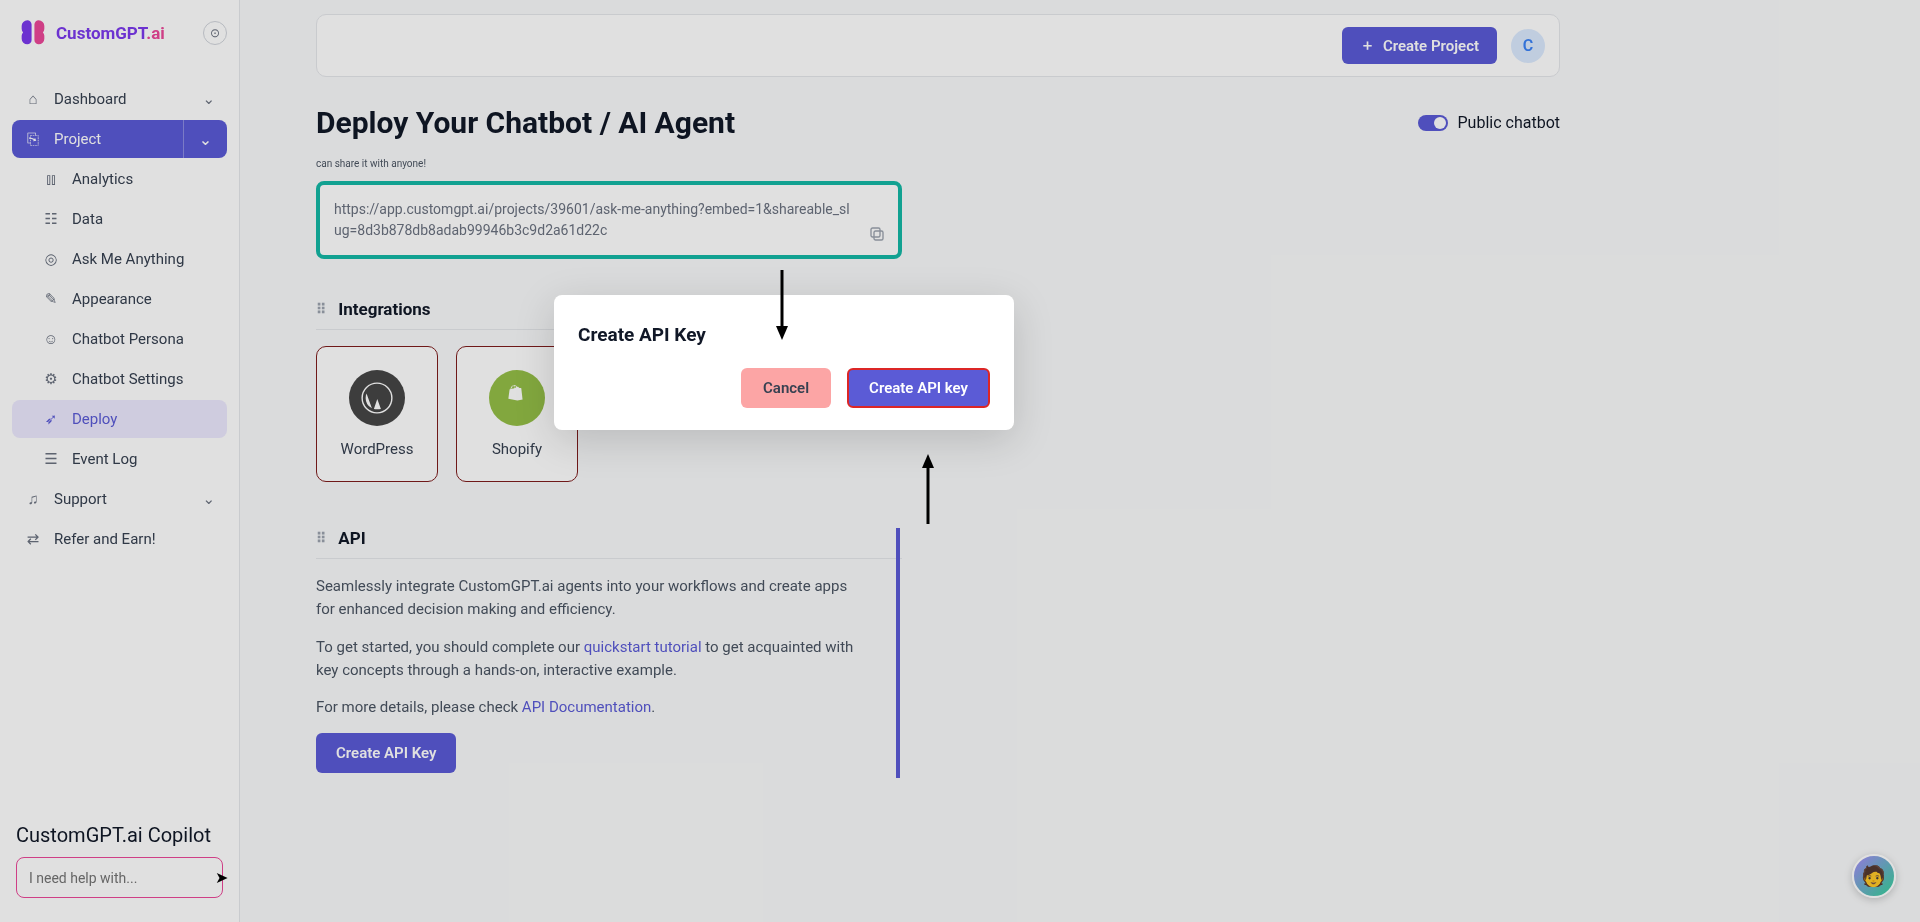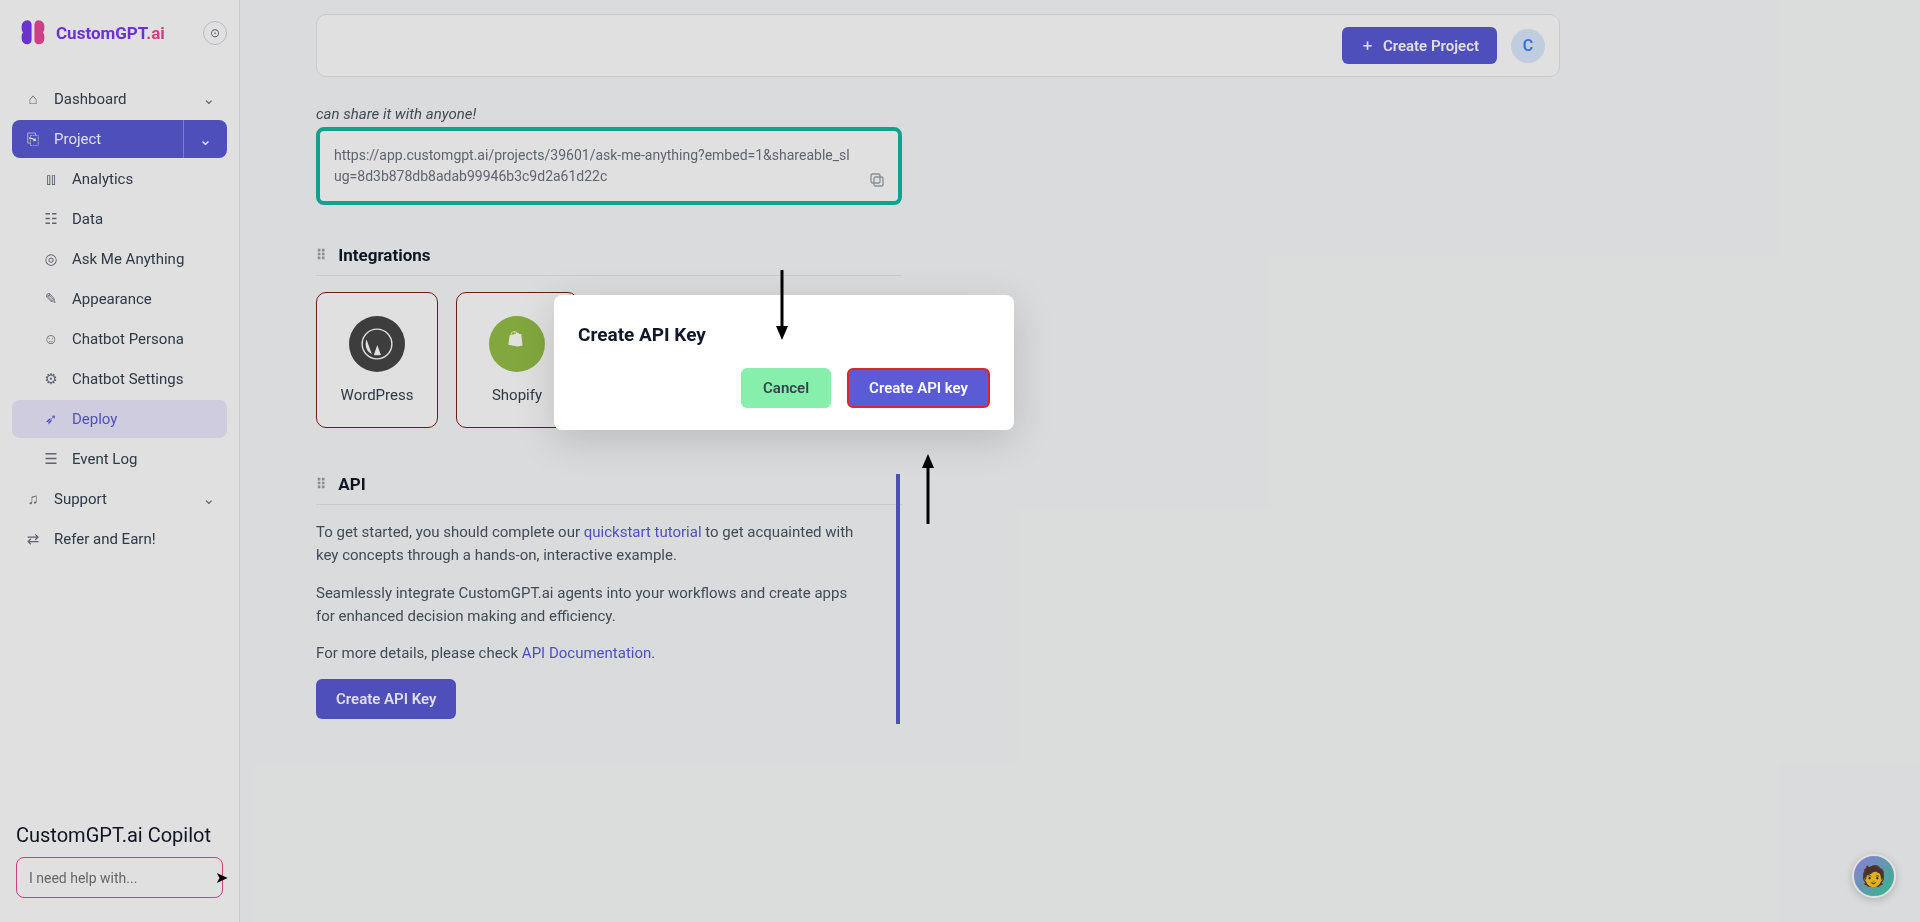--- a/index.html
+++ b/index.html
@@ -33,21 +33,21 @@
 .main { flex:1; padding: 14px 360px 0 76px; }
 .topbar { border:1px solid #e5e7eb; border-radius:10px; padding:12px 14px; display:flex; justify-content:flex-end; align-items:center; gap:14px; margin-bottom:28px; background:#fff;}
 .btn-primary { background:#5b5bd6; color:#fff; border:none; padding:9px 18px; border-radius:6px; font-size:15px; font-weight:600; display:flex; align-items:center; gap:8px; cursor:pointer;}
 .avatar { width:34px; height:34px; border-radius:50%; background:#dbeafe; color:#3b82f6; display:flex; align-items:center; justify-content:center; font-weight:600;}
 .page-head { display:flex; justify-content:space-between; align-items:center; margin-bottom:18px;}
 .page-title { font-size:30px; font-weight:700; color:#111827; }
 .toggle-wrap { display:flex; align-items:center; gap:10px; font-size:16px; color:#111827; }
 .toggle { width:30px; height:16px; background:#5b5bd6; border-radius:999px; position:relative; }
 .toggle::after { content:""; position:absolute; width:12px; height:12px; background:#fff; border-radius:50%; top:2px; right:2px; }
 .content { width: 586px; }
-.share-text { color:#4b5563; font-size:15px; margin-bottom:4px;font-style:italic; }
+.share-text { color:#4b5563; font-size:10px; margin-bottom:12px; }
 .url-box { border:4px solid #14b8a6; border-radius:8px; padding:14px 44px 14px 14px; position:relative; background:#fff; color:#6b7280; font-size:14px; margin-bottom:40px; word-break:break-all; line-height:1.5;}
 .copy-ic { position:absolute; right:12px; bottom:12px; width:18px; height:18px; color:#9ca3af; }
 .section-head { display:flex; align-items:center; gap:10px; font-size:17px; font-weight:700; color:#111827; padding-bottom:10px; border-bottom:1px solid #e5e7eb; margin-bottom:16px;}
 .drag-ic { color:#9ca3af; font-size:14px; letter-spacing:2px; }
 .integrations-row { display:flex; gap:18px; margin-bottom:46px;}
 .integ-card { width:122px; height:136px; background:#fff; border:1px solid #7f1d1d; border-radius:10px; display:flex; flex-direction:column; align-items:center; justify-content:center; gap:14px; cursor:pointer;}
 .integ-ic { width:56px; height:56px; border-radius:50%; display:flex; align-items:center; justify-content:center; font-size:26px; font-weight:700;}
 .integ-wp { background:#464646; color:#fff; }
 .integ-sh { background:#95bf47; color:#fff; }
 .integ-label { font-size:15px; color:#374151; }
@@ -55,21 +55,21 @@
 .api-text a { color:#5b5bd6; text-decoration:none; }
 .create-api-btn { background:#5b5bd6; color:#fff; border:none; padding:11px 20px; border-radius:6px; font-size:15px; font-weight:600; cursor:pointer; margin-bottom:18px;}
 .api-wrapper { position:relative; }
 .api-rule { position:absolute; left:580px; top:0; width:4px; height:250px; background:#5b5bd6;}
 
 .modal { position:absolute; left:554px; top:295px; width:460px; background:#fff; border-radius:8px; box-shadow:0 10px 40px rgba(0,0,0,0.15); padding:28px 24px 22px 24px; z-index:100;}
 .modal h2 { font-size:19px; font-weight:700; color:#111827; margin-bottom:22px;}
 .modal-input { width:410px; border:1px solid #dc2626; outline:2px solid #dc2626; outline-offset:-2px; border-radius:4px; padding:11px 14px; font-size:15px; margin-bottom:20px; background:#fff;}
 .modal-input::placeholder { color:#9ca3af; }
 .modal-actions { display:flex; justify-content:flex-end; gap:16px;}
-.btn-cancel { background:#86efac; color:#374151; border:none; padding:10px 22px; border-radius:6px; font-size:15px; font-weight:600; cursor:pointer;}
+.btn-cancel { background:#fca5a5; color:#374151; border:none; padding:10px 22px; border-radius:6px; font-size:15px; font-weight:600; cursor:pointer;}
 .btn-create { background:#5b5bd6; color:#fff; border:2px solid #dc2626; padding:9px 20px; border-radius:6px; font-size:15px; font-weight:600; cursor:pointer;}
 
 .arrow { position:absolute; z-index:120; }
 .arrow-line { stroke:#000; stroke-width:3; fill:none;}
 .arrow-head { fill:#000; }
 .float-avatar { position:absolute; right:24px; bottom:24px; width:44px; height:44px; border-radius:50%; background:linear-gradient(135deg,#a78bfa,#34d399); border:2px solid #fff; box-shadow:0 2px 8px rgba(0,0,0,0.2); z-index:40; display:flex; align-items:center; justify-content:center; font-size:20px;}
 </style>
 </head>
 <body>
 
@@ -159,20 +159,27 @@
 
   <main class="main">
     <div class="topbar">
       <button class="btn-primary">
         <span>＋</span>
         <span>Create Project</span>
       </button>
       <div class="avatar">C</div>
     </div>
 
+    <div class="page-head">
+      <h1 class="page-title">Deploy Your Chatbot / AI Agent</h1>
+      <div class="toggle-wrap">
+        <div class="toggle"></div>
+        <span>Public chatbot</span>
+      </div>
+    </div>
 
     <div class="content">
       <div class="share-text">can share it with anyone!</div>
       <div class="url-box">
         <span>https://app.customgpt.ai/projects/39601/ask-me-anything?embed=1&amp;shareable_slug=8d3b878db8adab99946b3c9d2a61d22c</span>
         <span class="copy-ic">
           <svg viewBox="0 0 24 24" width="18" height="18">
               <rect x="8" y="8" width="12" height="12" rx="2" fill="none" stroke="#9ca3af" stroke-width="1.8"></rect>
               <rect x="4" y="4" width="12" height="12" rx="2" fill="none" stroke="#9ca3af" stroke-width="1.8"></rect>
             </svg>
@@ -204,24 +211,24 @@
       </div>
 
       <div class="api-wrapper">
         <div class="api-rule"></div>
         <div class="section-head">
           <span class="drag-ic">⠿</span>
           <span>API</span>
         </div>
 
         <div style="width:540px;">
+          <p class="api-text">Seamlessly integrate CustomGPT.ai agents into your workflows and create apps for enhanced decision making and efficiency.</p>
           <p class="api-text">
             <span>To get started, you should complete our </span><a href="#">quickstart tutorial</a><span> to get acquainted with key concepts through a hands-on, interactive example.</span>
           </p>
-          <p class="api-text">Seamlessly integrate CustomGPT.ai agents into your workflows and create apps for enhanced decision making and efficiency.</p>
           <p class="api-text">
             <span>For more details, please check </span><a href="#">API Documentation</a><span>.</span>
           </p>
           <button class="create-api-btn">Create API Key</button>
         </div>
       </div>
     </div>
   </main>
 </div>
 

